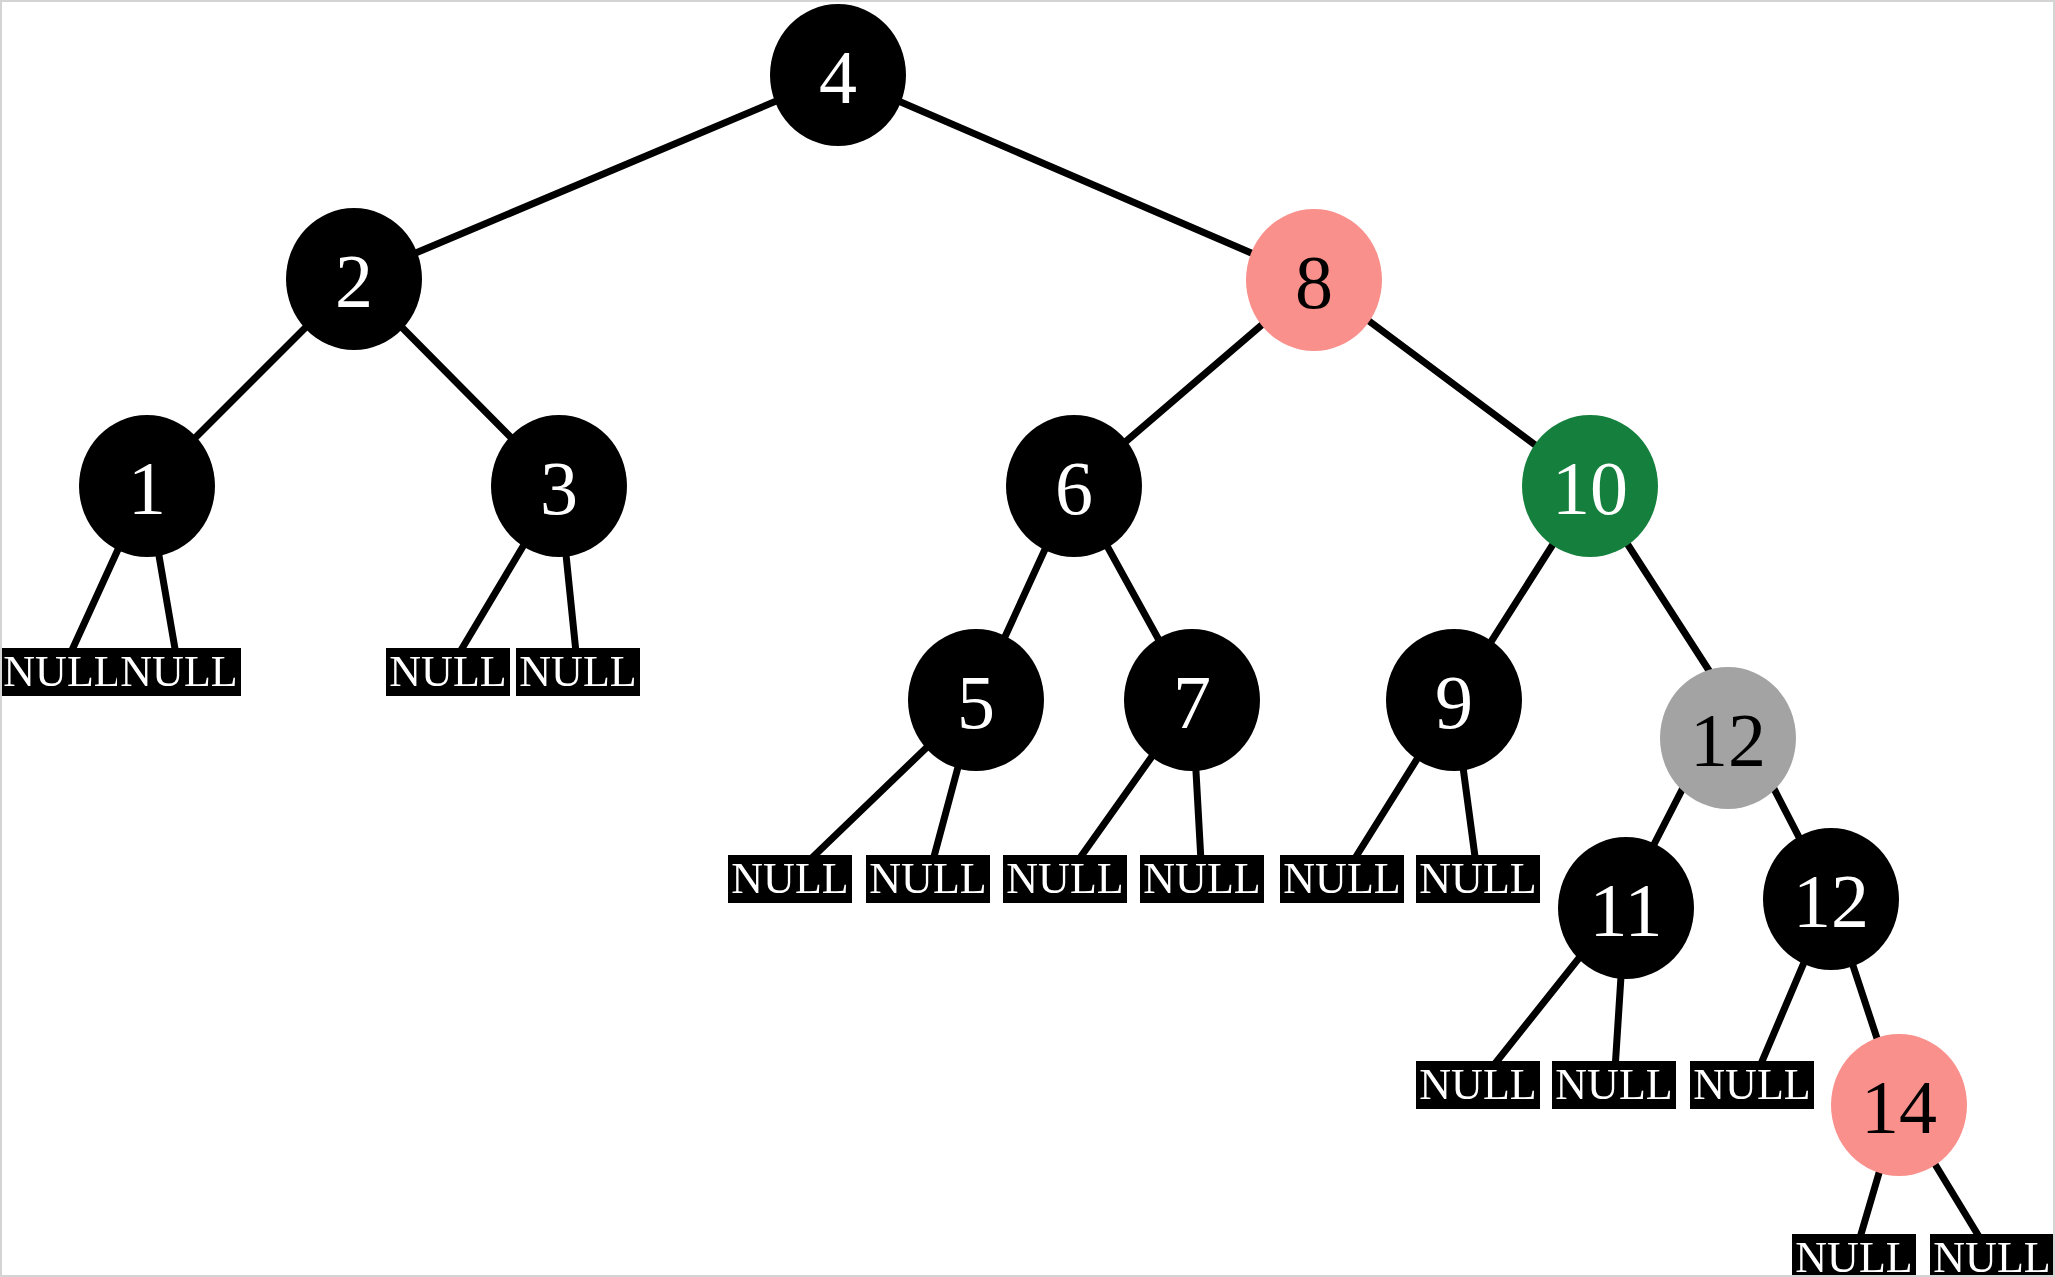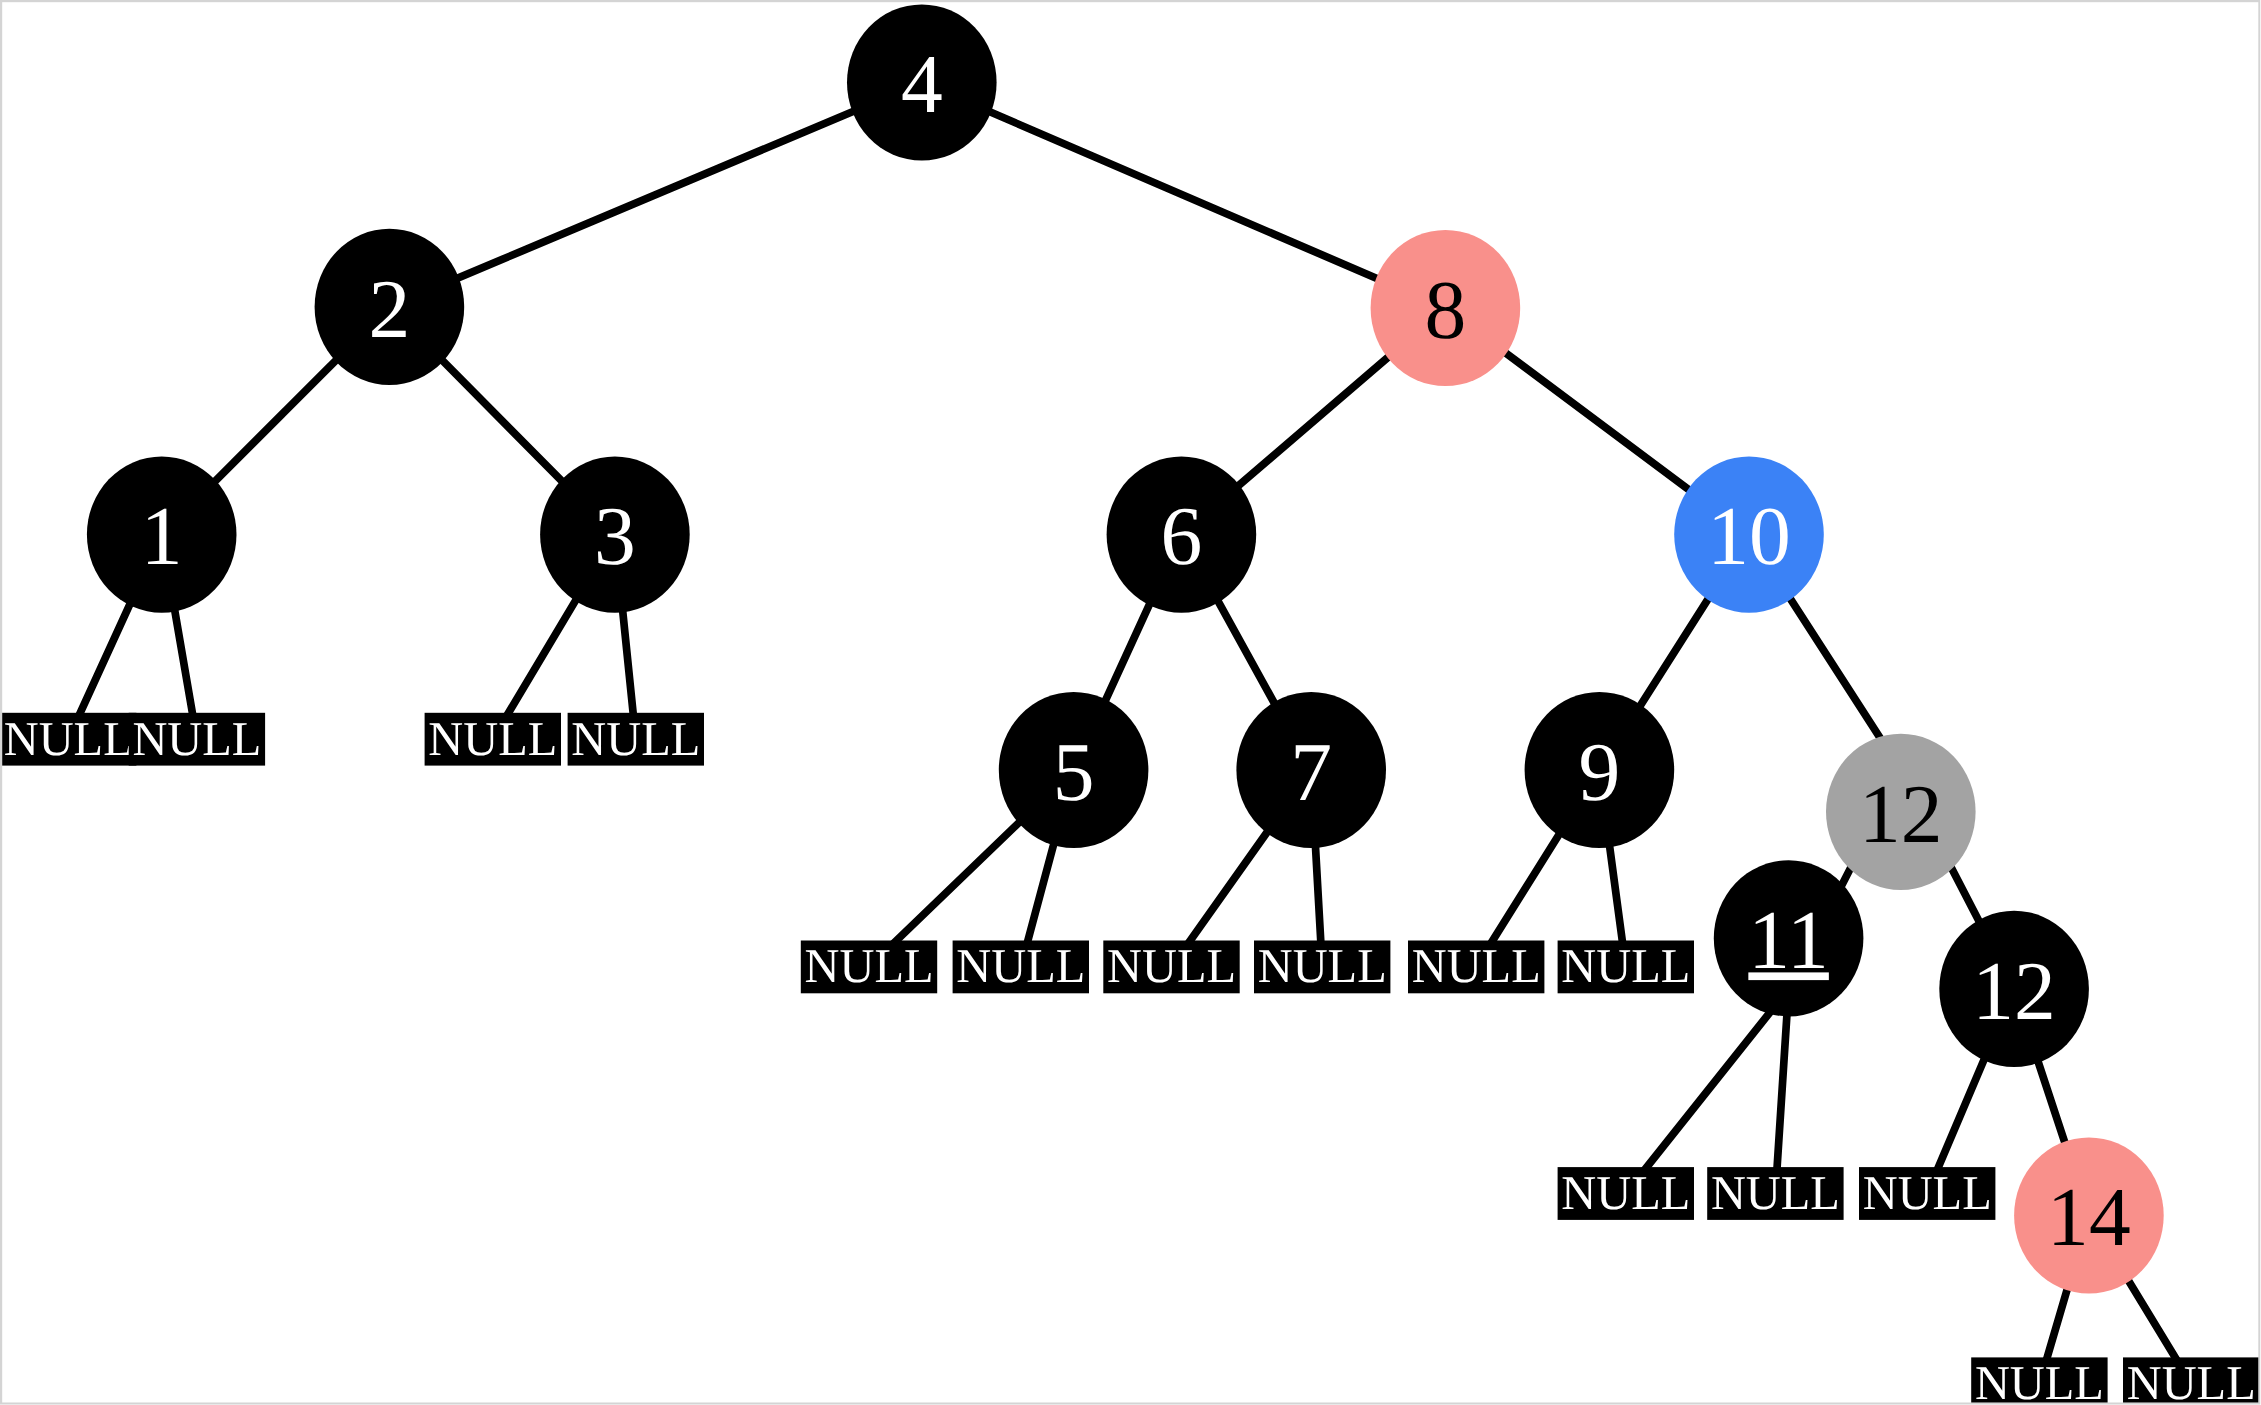--- a/index.html
+++ b/index.html
@@ -100,36 +100,36 @@
     </div>
     <div class="node" style="left: 145px; top: 484px; background: rgb(0, 0, 0); color: rgb(255, 255, 255);">
       <span>1</span>
     </div>
     <div class="node" style="left: 557px; top: 484px; background: rgb(0, 0, 0); color: rgb(255, 255, 255);">
       <span>3</span>
     </div>
     <div class="node" style="left: 1072px; top: 484px; background: rgb(0, 0, 0); color: rgb(255, 255, 255);">
       <span>6</span>
     </div>
-    <div class="node" style="left: 1588px; top: 484px; background: #3b82f6; color: rgb(255, 255, 255);">
+    <div class="node" style="left: 1588px; top: 484px; background: #15803d; color: rgb(255, 255, 255);">
       <span>10</span>
     </div>
     <div class="node" style="left: 974px; top: 698px; background: rgb(0, 0, 0); color: rgb(255, 255, 255);">
       <span>5</span>
     </div>
     <div class="node" style="left: 1190px; top: 698px; background: rgb(0, 0, 0); color: rgb(255, 255, 255);">
       <span>7</span>
     </div>
     <div class="node" style="left: 1452px; top: 698px; background: rgb(0, 0, 0); color: rgb(255, 255, 255);">
       <span>9</span>
     </div>
     <div class="node" style="left: 1726px; top: 736px; background: #a3a3a3; color: rgb(0, 0, 0);">
       <span>12</span>
     </div>
-    <div class="node" style="left: 1624px; top: 851px; background: rgb(0, 0, 0); color: rgb(255, 255, 255); text-decoration: underline;">
+    <div class="node" style="left: 1624px; top: 906px; background: rgb(0, 0, 0); color: rgb(255, 255, 255);">
       <span>11</span>
     </div>
     <div class="node" style="left: 1829px; top: 897px; background: rgb(0, 0, 0); color: rgb(255, 255, 255);">
       <span>12</span>
     </div>
     <div class="node" style="left: 1897px; top: 1103px; background: rgb(249, 144, 139); color: rgb(0, 0, 0);">
       <span>14</span>
     </div>
     <div class="null-box" style="left: 60px; top: 670px; background: rgb(0, 0, 0); color: rgb(255, 255, 255);">
       <span>NULL</span>

